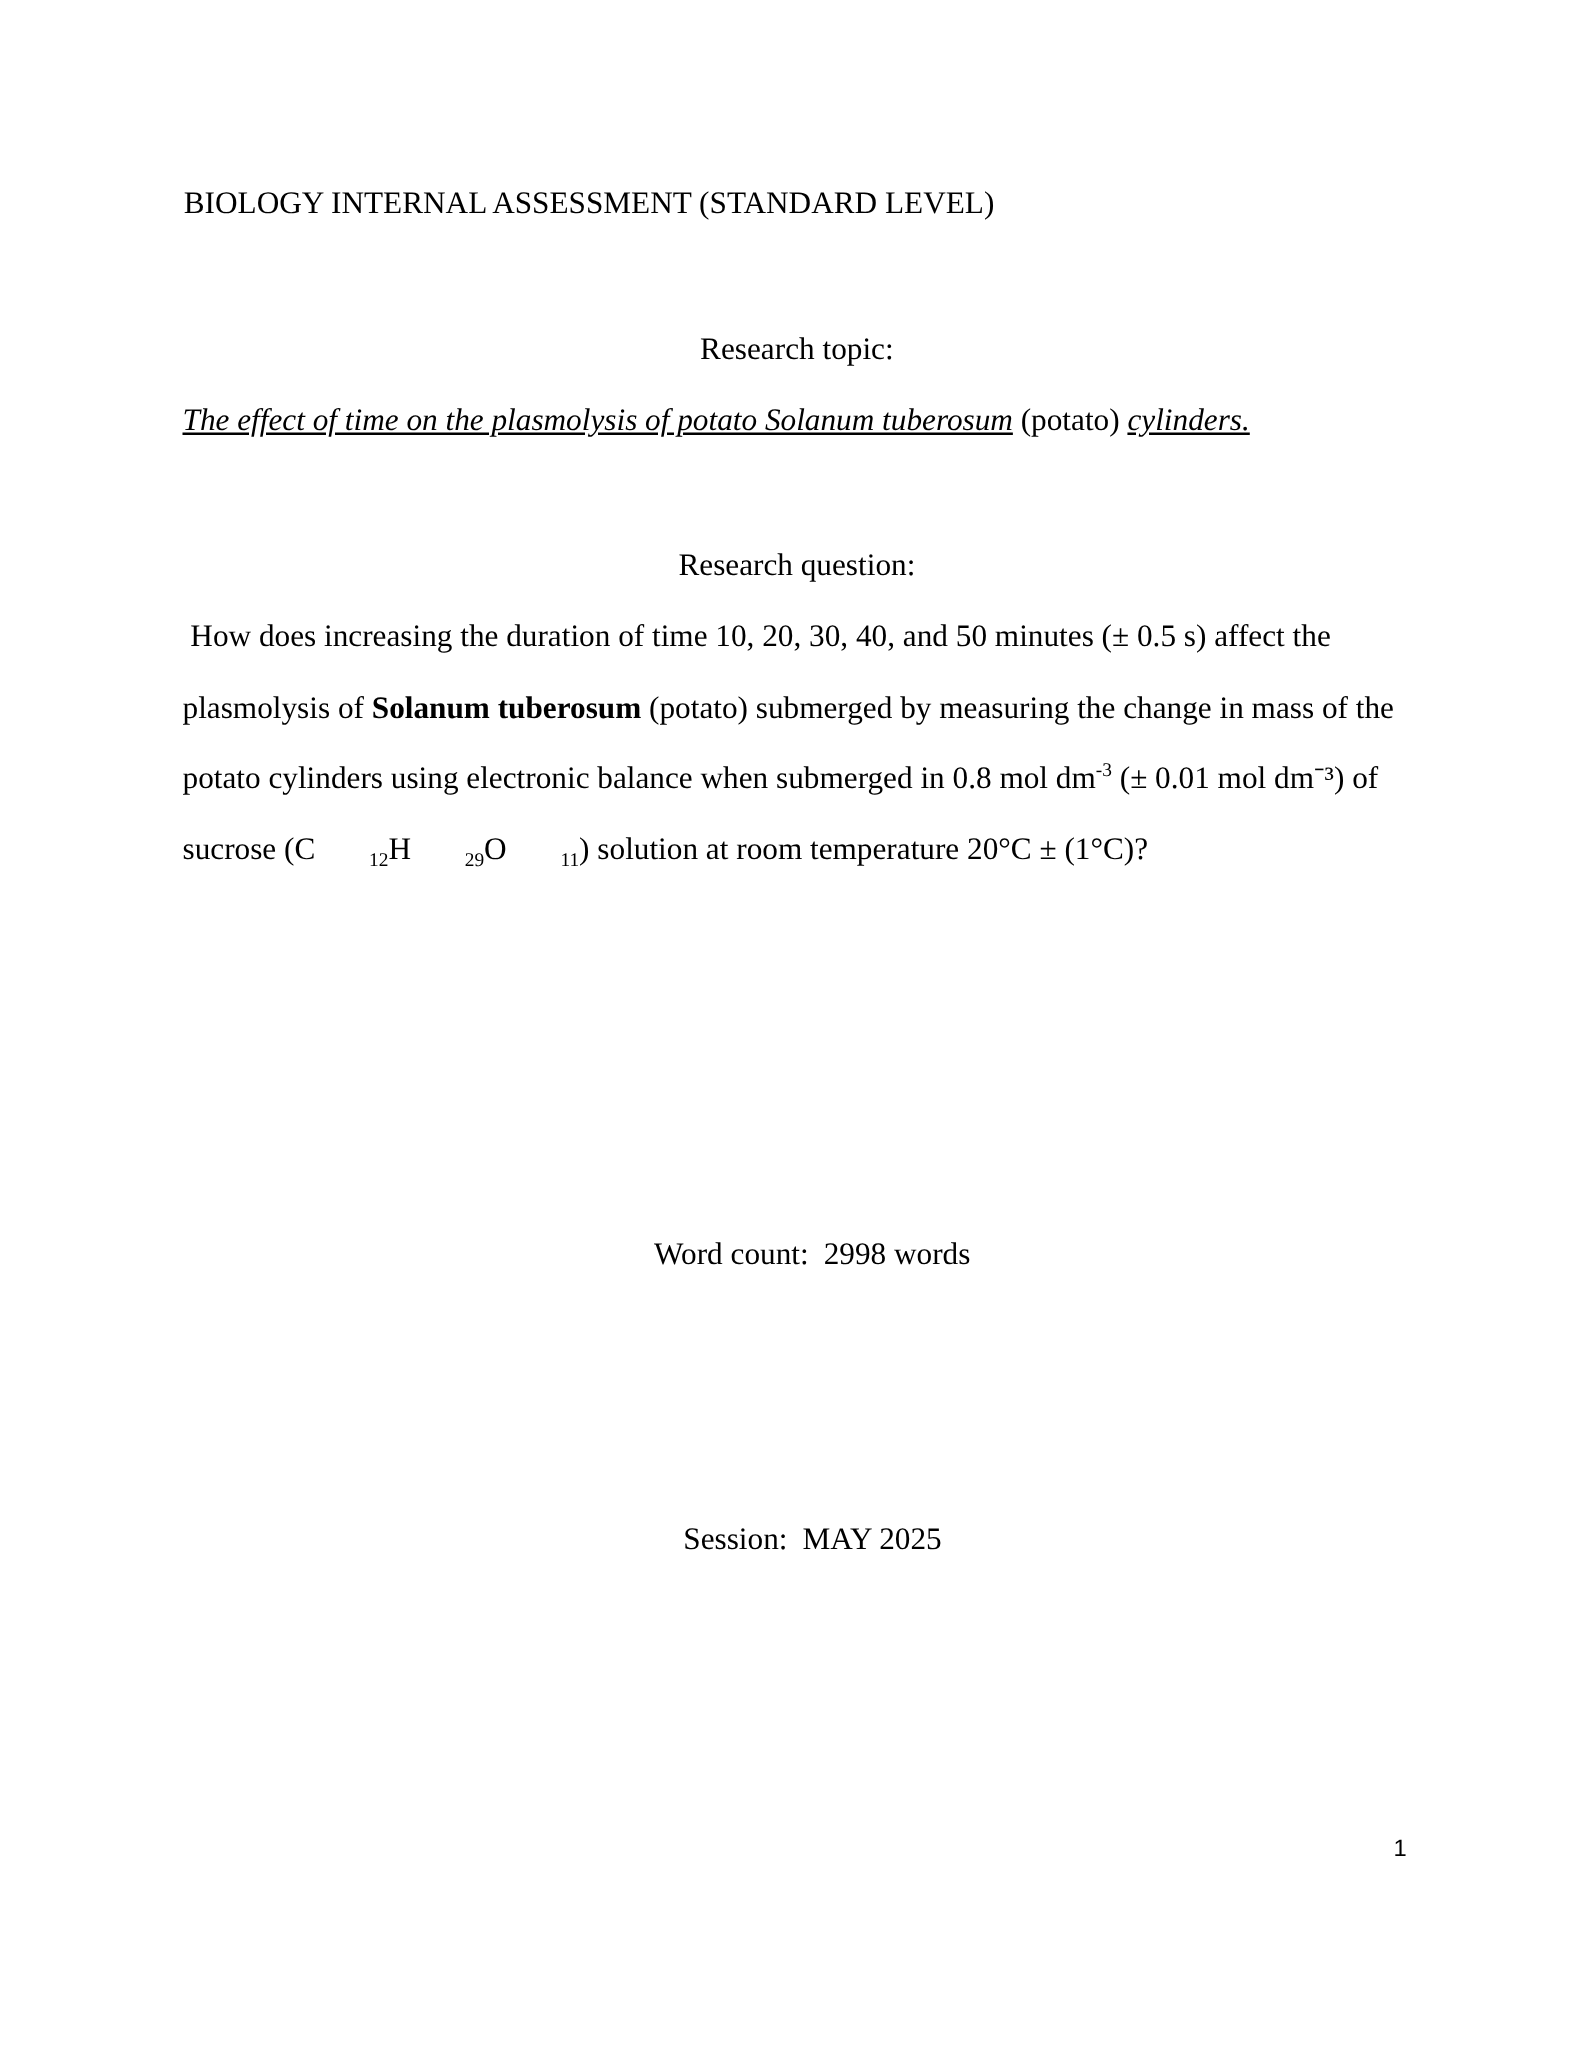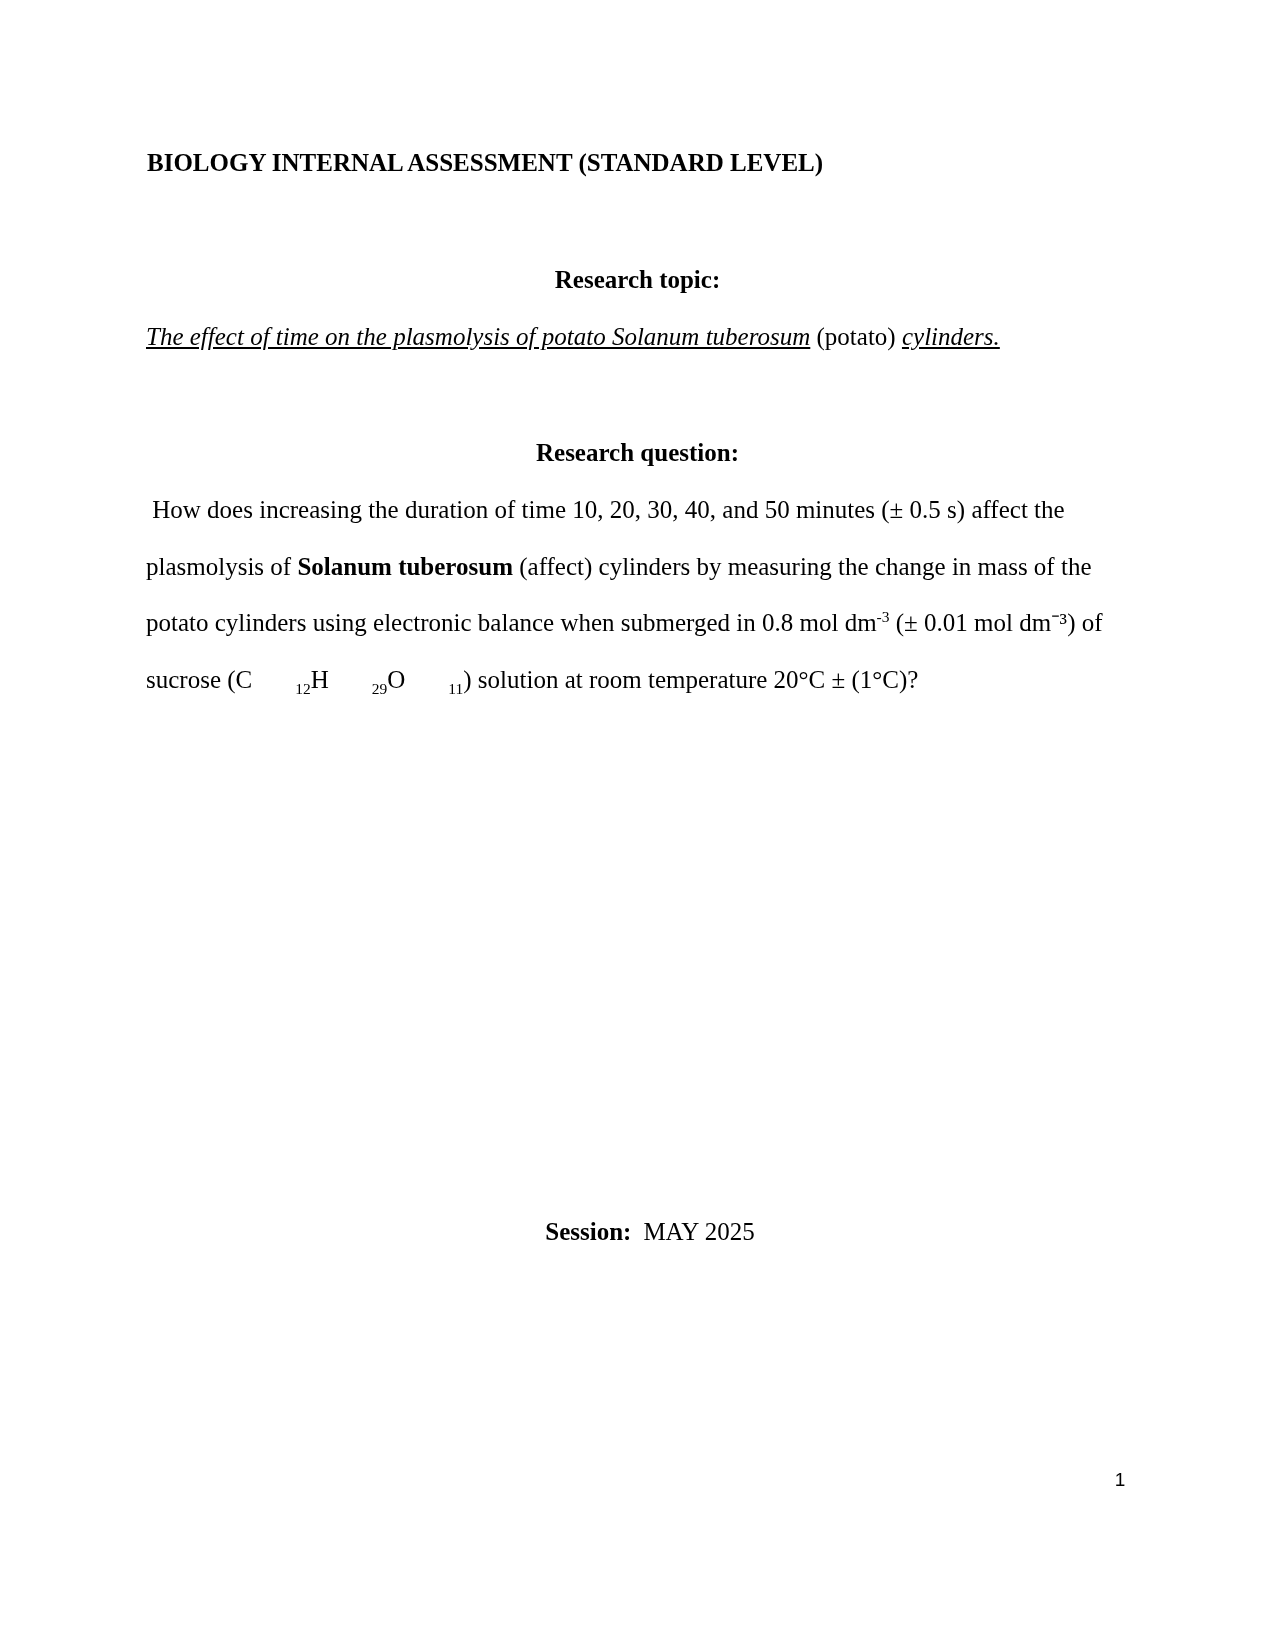--- a/index.html
+++ b/index.html
@@ -20,21 +20,21 @@
   .abs { position: absolute; }
   .line {
     line-height: 34px;
     white-space: pre;
   }
   .centered {
     left: 0;
     width: 100%;
     text-align: center;
   }
-  .bold { font-weight: bold; text-align: center; }
+  .bold { font-weight: normal; text-align: center; }
 
   
   .seg-normal { font-style: normal; font-weight: normal; }
   .seg-italic { font-style: italic; text-decoration: underline; }
   .seg-bold-italic { font-weight: bold; }
   .seg-sup { vertical-align: super; font-size: 0.62em; line-height: 0; }
   .seg-sub { vertical-align: sub; font-size: 0.62em; line-height: 0; margin-left: 43px; }
 
   #title        { top: 146px; left: 147px; }
   #topic-heading    { top: 263px; }
@@ -68,25 +68,28 @@
   <div id="title" class="abs line bold">BIOLOGY INTERNAL ASSESSMENT (STANDARD LEVEL)</div>
 
   <div id="topic-heading" class="abs line bold centered">Research topic:</div>
 
   <div id="topic-line" class="abs line"><span class="seg-italic">The effect of time on the plasmolysis of potato Solanum tuberosum</span><span class="seg-normal"> (potato) </span><span class="seg-italic">cylinders.</span></div>
 
   <div id="question-heading" class="abs line bold centered">Research question:</div>
 
   <div id="question" class="abs">
     <div class="qline"><span class="seg-normal"> How does increasing the duration of time 10, 20, 30, 40, and 50 minutes (± 0.5 s) affect the</span></div>
-    <div class="qline"><span class="seg-normal">plasmolysis of </span><span class="seg-bold-italic">Solanum tuberosum</span><span class="seg-normal"> (affect) cylinders by measuring the change in mass of the</span></div>
+    <div class="qline"><span class="seg-normal">plasmolysis of </span><span class="seg-bold-italic">Solanum tuberosum</span><span class="seg-normal"> (potato) submerged by measuring the change in mass of the</span></div>
     <div class="qline"><span class="seg-normal">potato cylinders using electronic balance when submerged in 0.8 mol dm</span><span class="seg-sup">-3</span><span class="seg-normal"> (± 0.01 mol dm</span><span class="seg-normal">⁻³</span><span class="seg-normal">) of</span></div>
     <div class="qline"><span class="seg-normal">sucrose (C</span><span class="seg-sub">12</span><span class="seg-normal">H</span><span class="seg-sub">29</span><span class="seg-normal">O</span><span class="seg-sub">11</span><span class="seg-normal">) solution at room temperature 20°C ± (1°C)?</span></div>
   </div>
 
+  <div id="word-count" class="abs line centered">
+    <span class="bold">Word count:</span><span class="value-gap">2998 words</span>
+  </div>
 
   <div id="session" class="abs line centered">
     <span class="bold">Session:</span><span class="value-gap">MAY 2025</span>
   </div>
 
   <div id="page-number" class="abs">1</div>
 
 </div>
 
 </body></html>

